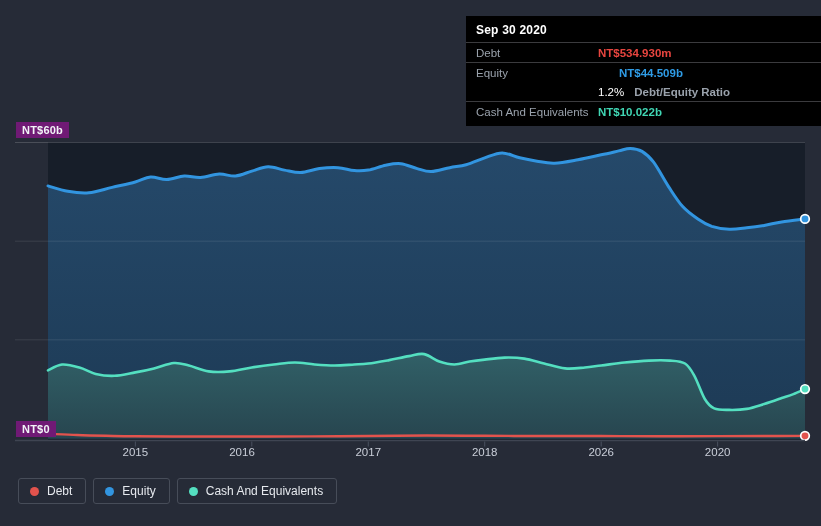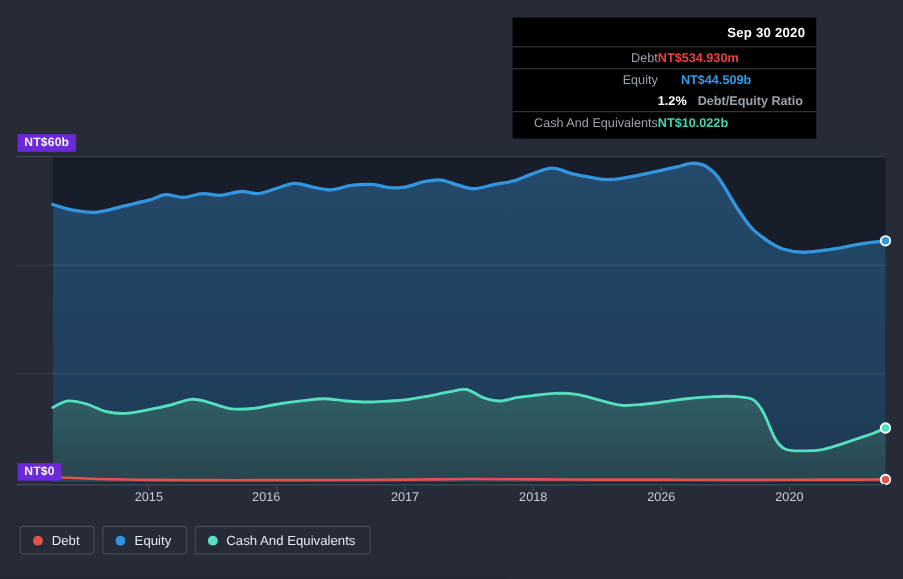--- a/index.html
+++ b/index.html
@@ -6,39 +6,39 @@
   body{
     width:821px;height:526px;overflow:hidden;
     background:#262b37;
     font-family:"Liberation Sans", sans-serif;
     position:relative;
   }
   .stage{position:absolute;inset:0;}
 
   
   .tooltip{
-    position:absolute;left:466px;top:16px;width:276px;
+    position:absolute;left:466px;top:16px;width:355px;
     background:#000;color:#fff;z-index:10;
-    padding-bottom:5px;box-sizing:border-box;text-align:right;
+    padding-bottom:5px;box-sizing:border-box;
   }
   .tt-header{
     font-size:12px;font-weight:bold;color:#fff;
     padding:7px 10px 5px 10px;letter-spacing:.2px;
   }
   .tt-sep{border-top:1px solid #3b3b3e;margin:0;}
   .tt-row{display:flex;align-items:baseline;padding:4px 10px 3px 10px;font-size:11.5px;}
   .tt-label{flex:0 0 122px;color:#9aa2ac;font-weight:400;}
   .tt-value{font-weight:bold;}
-  .tt-ratio-bold{color:#fff;font-weight:bold;}
+  .tt-ratio-bold{color:#fff;font-weight:normal;}
   .tt-ratio-rest{color:#9aa2ac;font-weight:bold;margin-left:10px;}
 
   
   .ylab{
     position:absolute;font-size:11px;font-weight:bold;color:#f2f4f7;
-    background:#6d28d9;padding:2px 6px;z-index:6;letter-spacing:.2px;
+    background:#701a75;padding:2px 6px;z-index:6;letter-spacing:.2px;
   }
   .ylab.top{left:16px;top:122px;}
   .ylab.zero{left:16px;top:421px;}
 
   .xlab{
     position:absolute;top:446px;width:48px;margin-left:-24px;
     text-align:center;font-size:11.5px;color:#c9ced8;z-index:4;
   }
 
   

